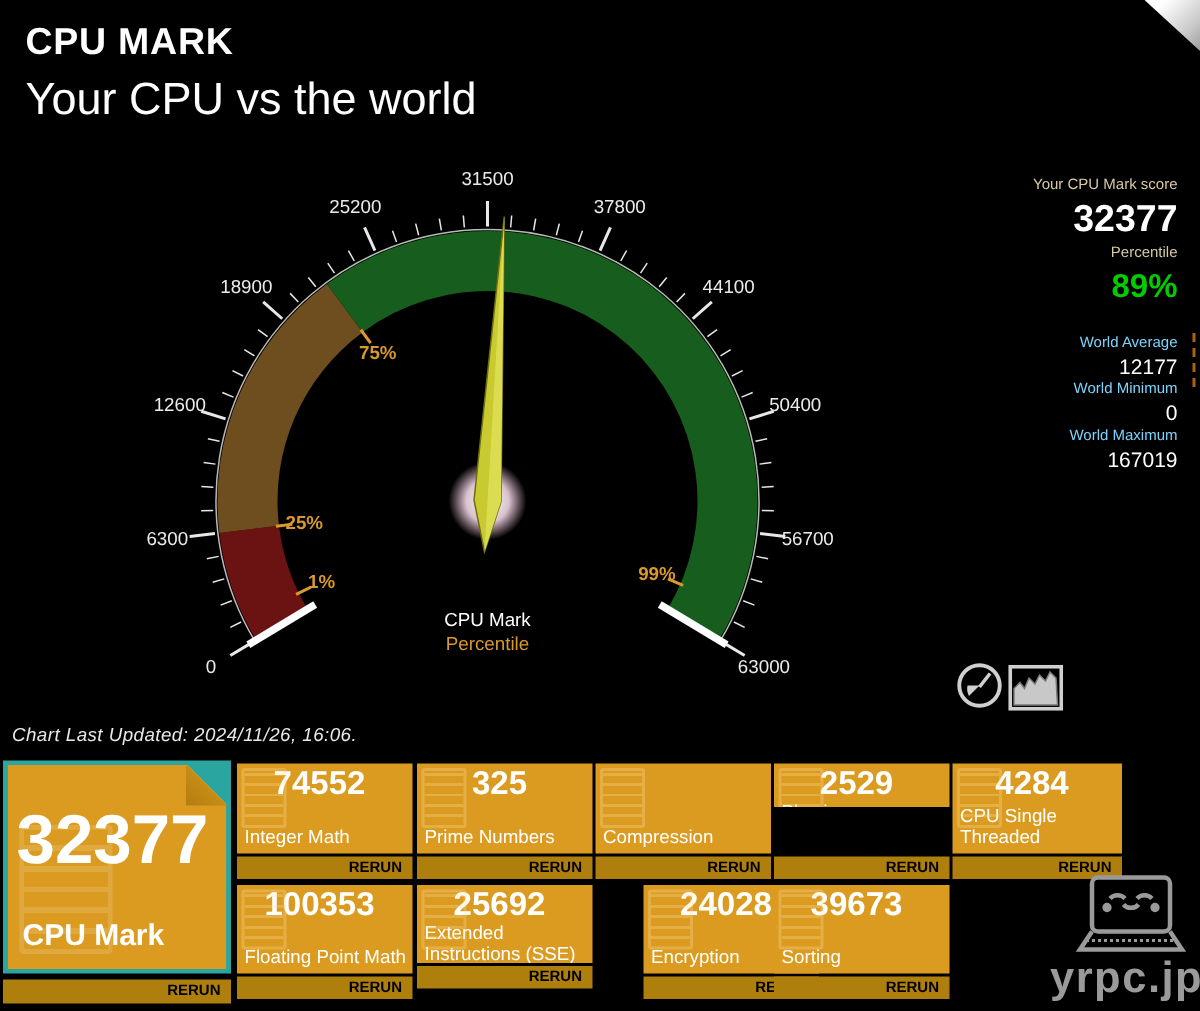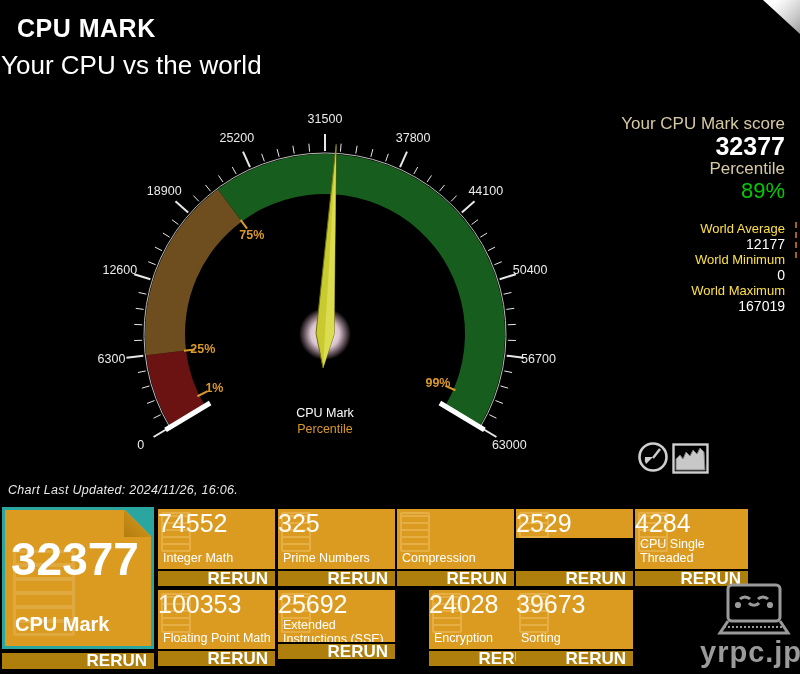--- a/index.html
+++ b/index.html
@@ -1,48 +1,48 @@
 <!DOCTYPE html>
 <html><head>
 <meta charset="utf-8">
 <style>
   html,body{margin:0;padding:0;}
   body{width:800px;height:674px;background:#000;position:relative;overflow:hidden;
        font-family:"Liberation Sans",sans-serif;-webkit-font-smoothing:antialiased;}
   .abs{position:absolute;}
   
   .title{left:17px;top:14px;font-size:25px;font-weight:bold;color:#fff;letter-spacing:.5px;}
-  .subtitle{left:1px;top:50px;font-size:26px;color:#fff;}
+  .subtitle{left:17px;top:50px;font-size:30px;color:#fff;}
   
   .fold-corner{top:0;right:0;width:37px;height:34px;
     background:linear-gradient(135deg,#ffffff 20%,#c9c9c9 70%,#9c9c9c 100%);
     clip-path:polygon(0 0,100% 0,100% 100%);}
   
   .scale-label{font-size:12.5px;fill:#eaeaea;font-family:"Liberation Sans",sans-serif;}
   .pct-label{font-size:12.5px;font-weight:bold;fill:#D9992B;font-family:"Liberation Sans",sans-serif;}
   .center-l1{left:245px;top:406px;width:160px;text-align:center;font-size:12.5px;color:#fff;}
   .center-l2{left:245px;top:422px;width:160px;text-align:center;font-size:12.5px;color:#D9992B;}
   
   .side{right:15px;top:116px;width:230px;text-align:right;}
-  .sp-label{font-size:17px;color:#D6C9A4;line-height:16px;}
+  .sp-label{font-size:10px;color:#D6C9A4;line-height:16px;}
   .sp-score{font-size:25px;font-weight:bold;color:#fff;line-height:29px;}
-  .sp-pct{font-size:22px;font-weight:normal;color:#00CC00;line-height:27px;margin-bottom:17px;}
-  .sp-wlabel{font-size:13px;color:#fde047;line-height:15.5px;}
+  .sp-pct{font-size:22px;font-weight:bold;color:#00CC00;line-height:27px;margin-bottom:17px;}
+  .sp-wlabel{font-size:10px;color:#7dd3fc;line-height:15.5px;}
   .sp-wvalue{font-size:14px;color:#fff;line-height:15.5px;}
   .edge-dash{right:3px;top:222px;height:36px;width:0;border-left:2px dashed #A86018;}
   
   .viewbtn{cursor:pointer;}
   
   .updated{left:8px;top:483px;font-size:12.5px;font-style:italic;color:#e8e8e8;letter-spacing:.3px;}
   
   .tile{position:absolute;display:flex;flex-direction:column;}
   .tile .body{background:#DB9B20;position:relative;flex:1;display:flex;flex-direction:column;overflow:hidden;}
-  .tile .value{font-weight:normal;font-size:25px;color:#fff;text-align:left;padding:1px 7px 0 0;line-height:1.08;}
+  .tile .value{font-weight:bold;font-size:22px;color:#fff;text-align:center;padding:1px 7px 0 0;line-height:1.08;}
   .tile .label{color:#fff;font-size:12.5px;padding:0 3px 4px 5px;margin-top:auto;line-height:1.12;}
-  .rerun{background:#AF7F0E;color:#ffffff;font-weight:bold;font-size:17px;text-align:right;
+  .rerun{background:#AF7F0E;color:#000000;font-weight:bold;font-size:10px;text-align:right;
          padding-right:7px;height:15px;line-height:15px;margin-top:2px;cursor:pointer;}
   .chip{position:absolute;left:3px;top:3px;width:26px;height:36px;opacity:.30;pointer-events:none;
         border:2px solid #ffdf9a;border-radius:2px;
         background:repeating-linear-gradient(0deg,transparent 0 5px,#ffdf9a 5px 7px);}
   
   .main-tile{left:2px;top:507px;width:152px;height:142px;background:#2BA5A0;}
   .main-inner{position:absolute;inset:3px;background:#DB9B20;
       clip-path:polygon(0 0,calc(100% - 26px) 0,100% 26px,100% 100%,0 100%);}
   .main-fold{position:absolute;top:3px;right:3px;width:27px;height:27px;
       background:linear-gradient(225deg,transparent 49%,#c78d15 49%,#b37c10 100%);}

